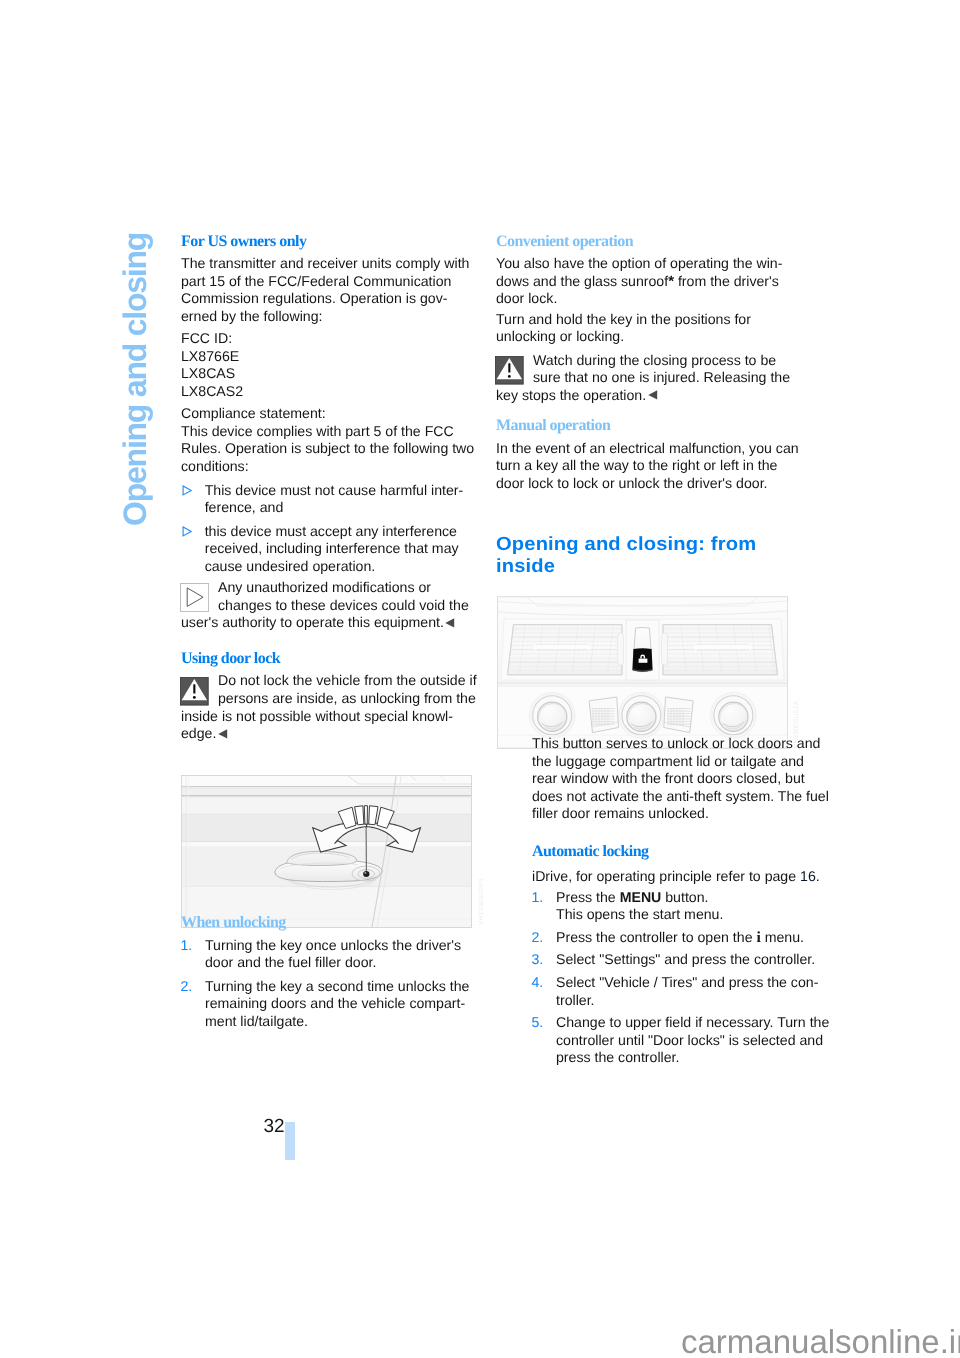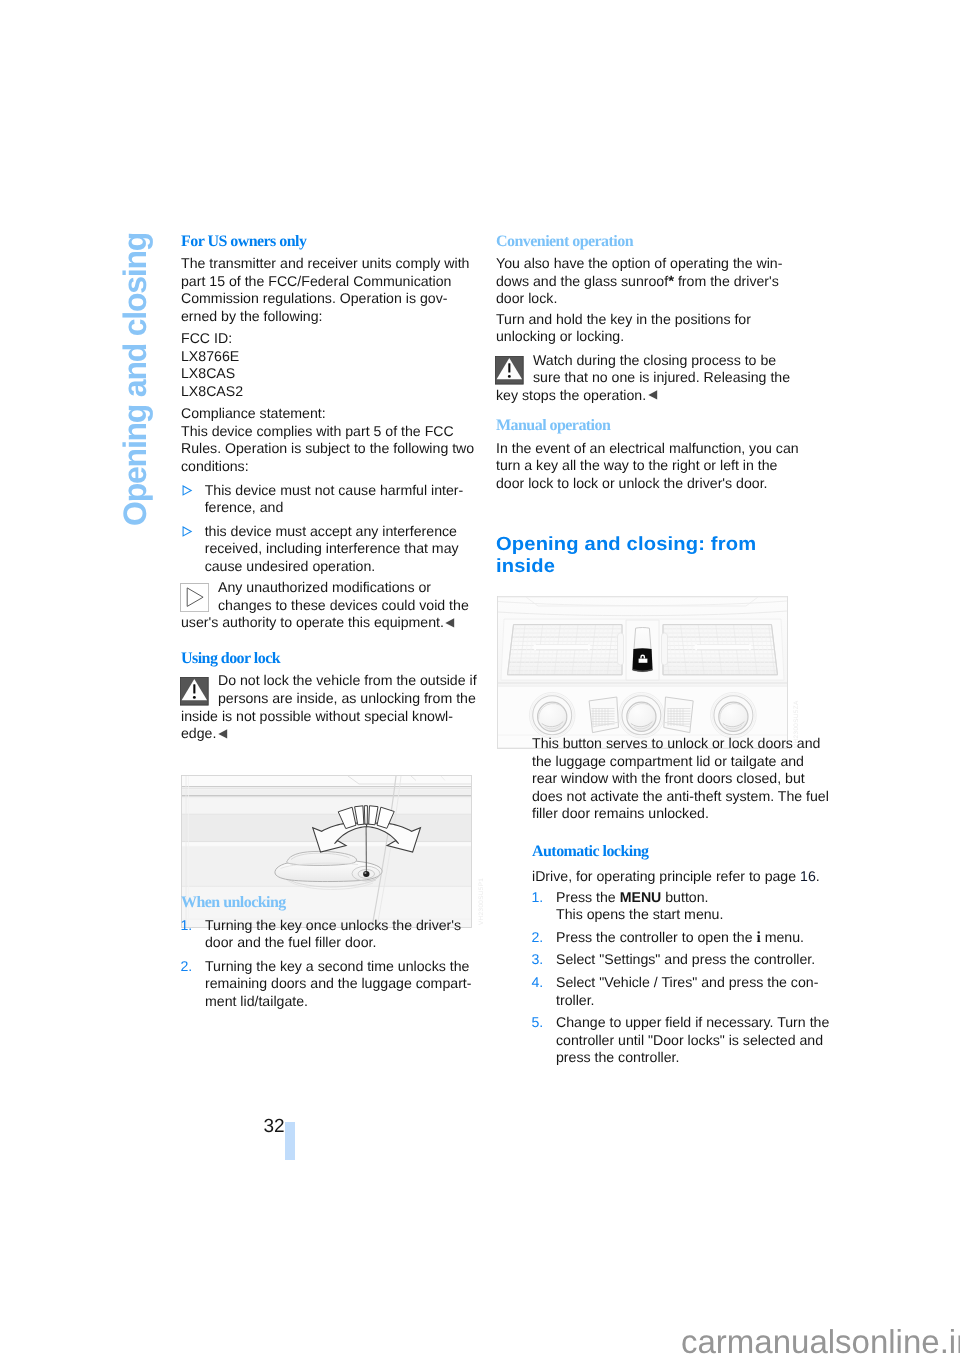--- a/index.html
+++ b/index.html
@@ -223,33 +223,33 @@
         <path d="M206.86 54.33 L214.22 37.47 L200.83 33.18 L197.03 51.19 Z"></path>
         <path d="M194.95 50.79 L197.99 32.65 L189.49 31.76 L188.72 50.14 Z"></path>
         <path d="M187.22 50.10 L187.44 31.71 L184.31 31.74 L184.92 50.13 Z"></path>
         <path d="M183.86 50.17 L182.87 31.80 L174.62 32.75 L177.81 50.87 Z"></path>
         <path d="M175.99 51.22 L172.14 33.23 L158.21 37.81 L165.78 54.58 Z"></path>
       </g>
     </svg>
   </div>
   <div class="figcredit" style="left:478px; top:925px;">VH2300SU5P1</div>
 
-  <div class="col" style="left:181px; top:892px;">
+  <div class="col" style="left:181px; top:912px;">
     <div class="h-sub pale">When unlocking</div>
     <div class="sp2"></div>
     <div class="numitem">
       <span class="n">1.</span>
       <div class="t">Turning the key once unlocks the driver's</div>
       <div class="t">door and the fuel filler door.</div>
     </div>
     <div class="sp6"></div>
     <div class="numitem">
       <span class="n">2.</span>
       <div class="t">Turning the key a second time unlocks the</div>
-      <div class="t">remaining doors and the luggage compart-</div>
+      <div class="t">remaining doors and the vehicle compart-</div>
       <div class="t">ment lid/tailgate.</div>
     </div>
   </div>
 
   <div class="col col-right">
 
     <div class="h-sub pale">Convenient operation</div>
     <div class="sp2"></div>
 
     <div>

